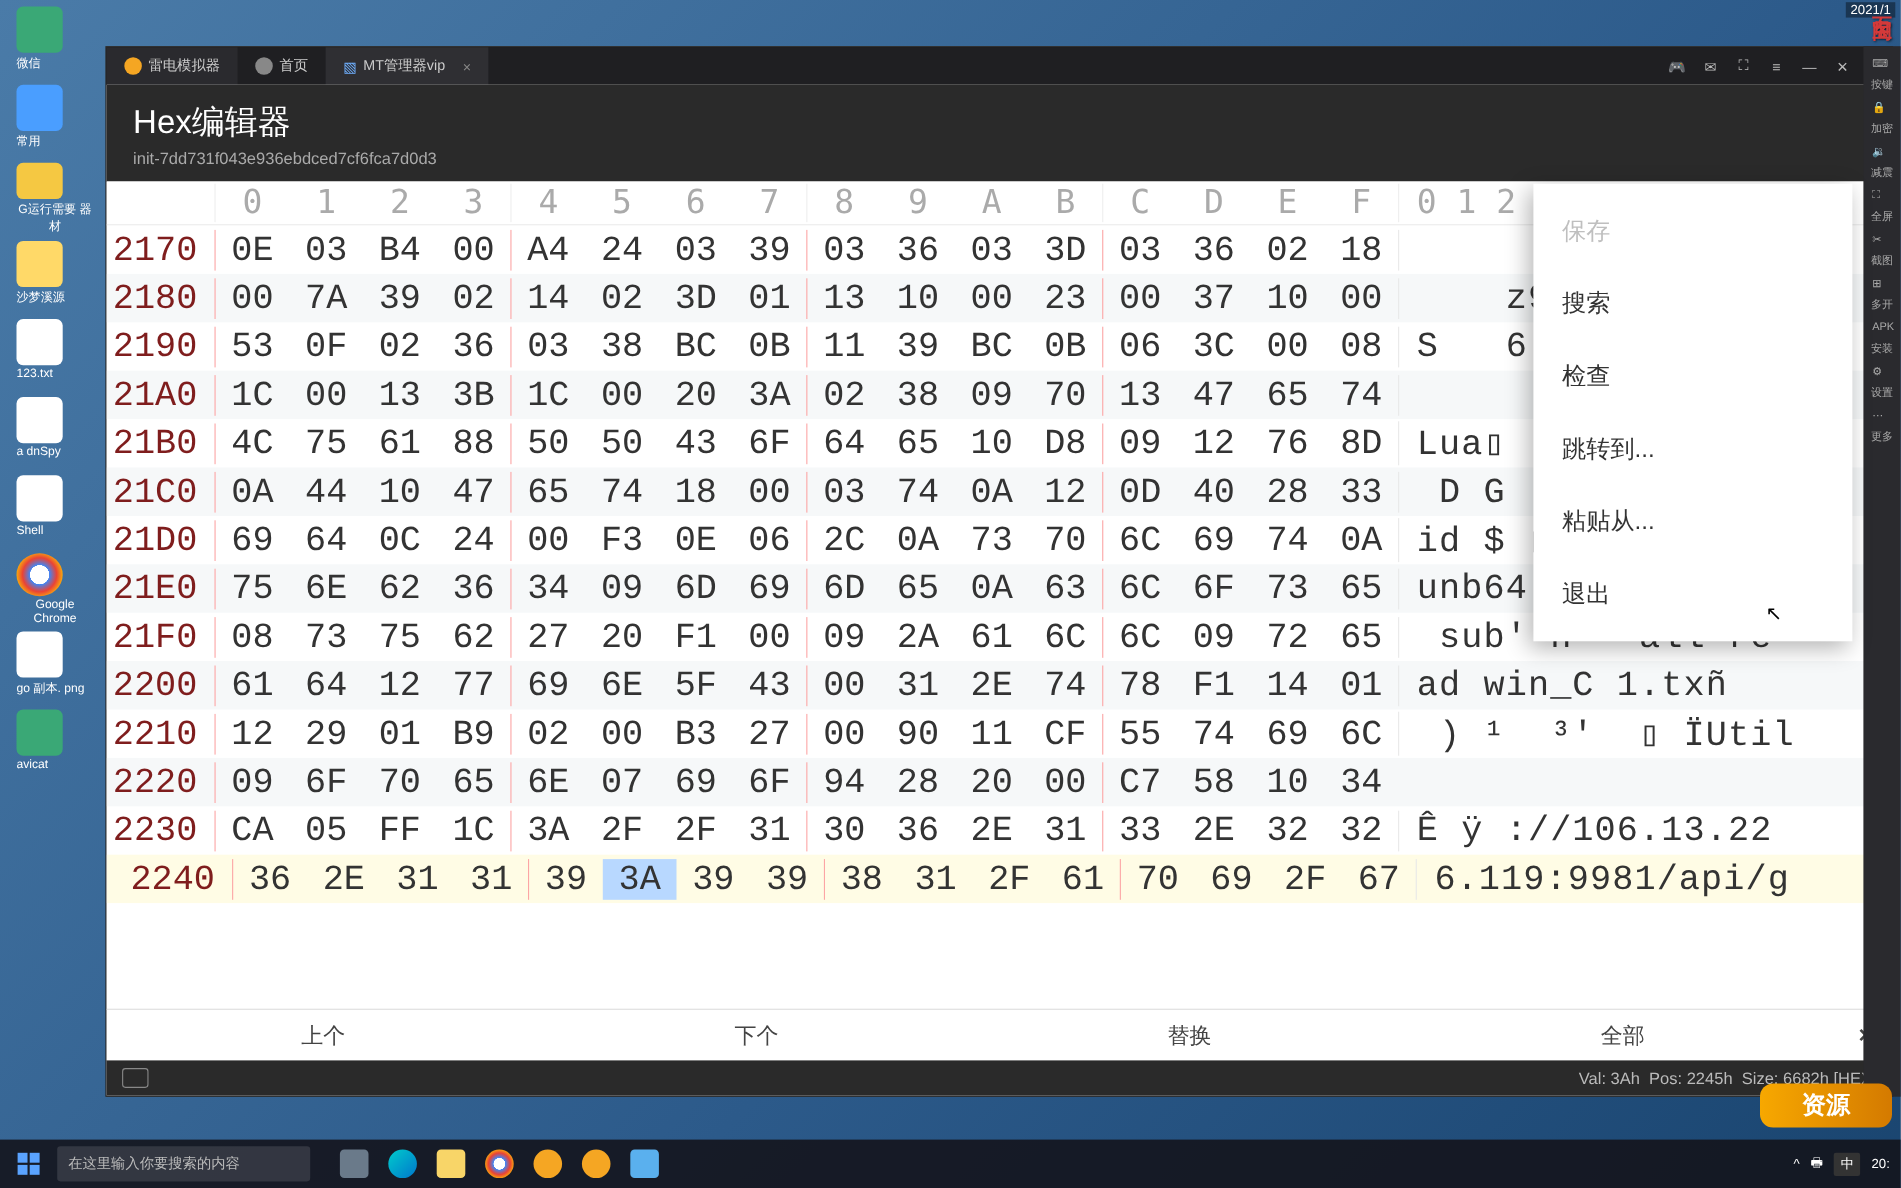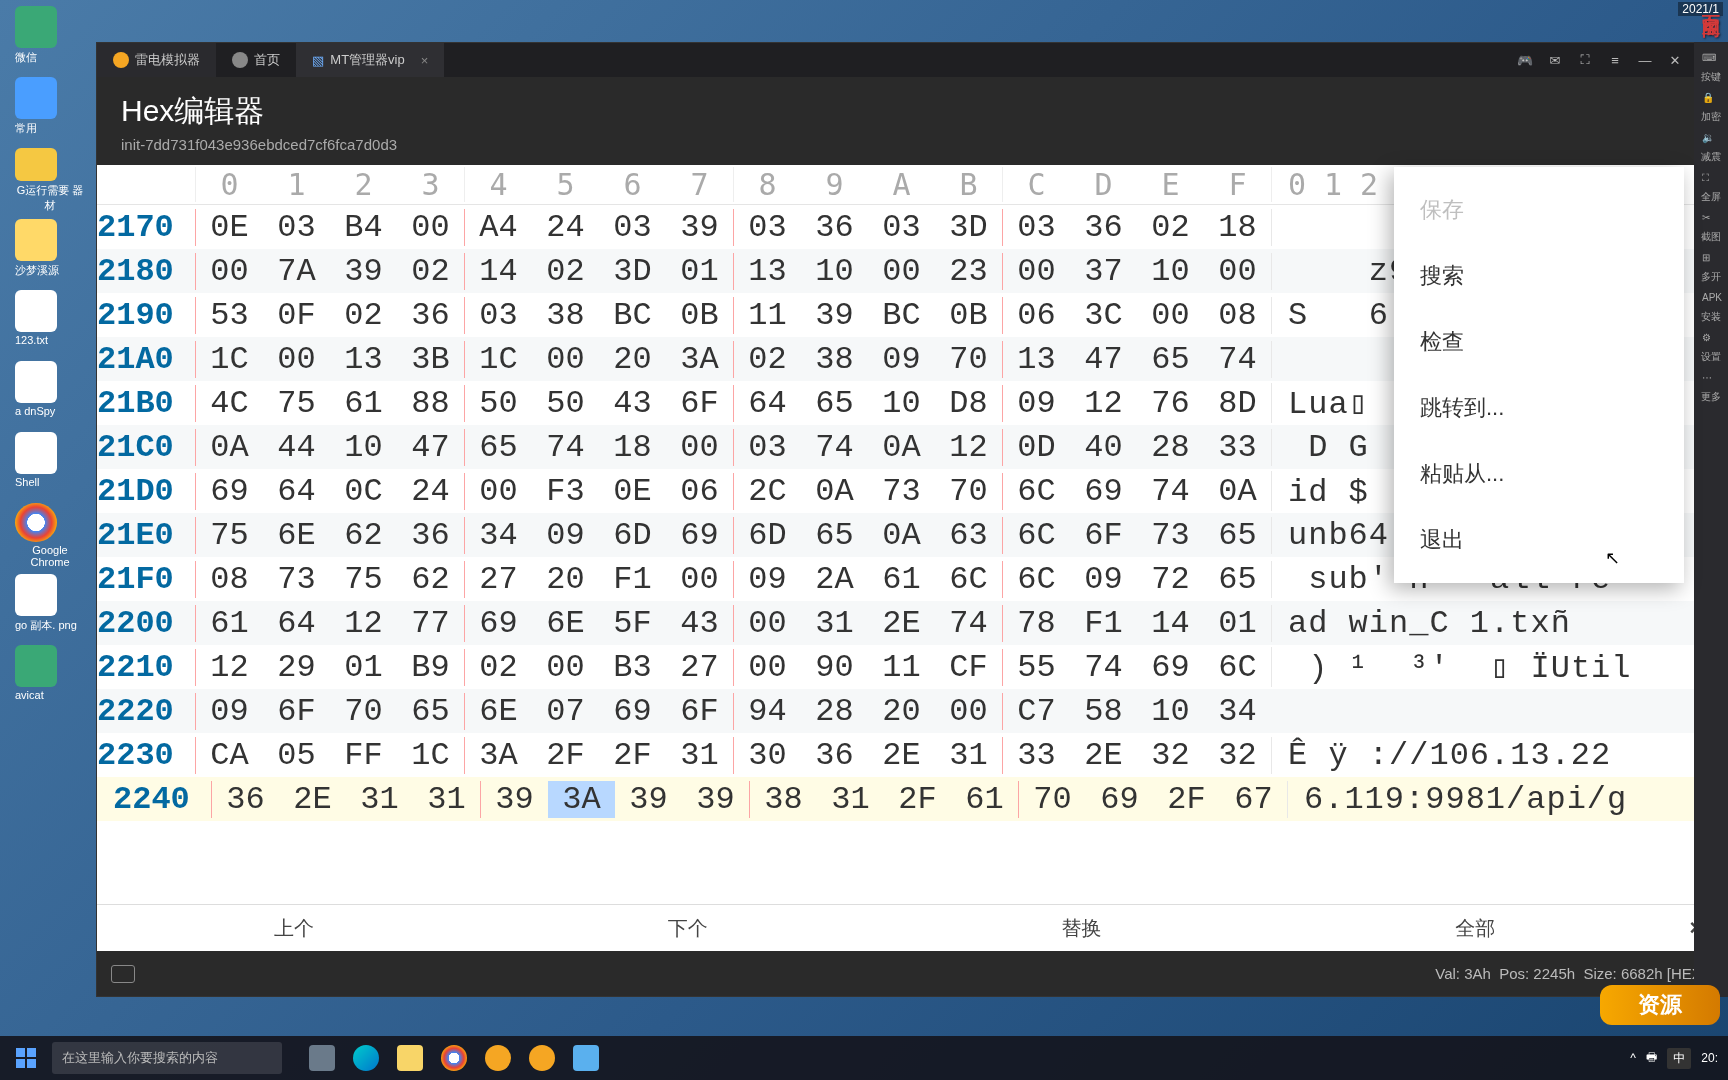--- a/index.html
+++ b/index.html
@@ -68,34 +68,34 @@
 .hex-colhdr .offcol { width: 98px; }
 .hex-colhdr .bytecol { width: 67px; text-align: center; }
 .hex-colhdr .bgroup { display: flex; border-left: 1px solid #eee; }
 .hex-colhdr .ascii { flex: 1; padding-left: 16px; border-left: 1px solid #eee; letter-spacing: 18px; }
 
 
 .hex-body { flex: 1; background: #fff; font-family: "Courier New", monospace; font-size: 32px; overflow: hidden; }
 .hex-row { display: flex; height: 44px; align-items: center; }
 .hex-row:nth-child(even) { background: #f6f8f9; }
 .hex-row:last-child { background: #fffce5; padding-left: 16px; }
-.hex-row .off { width: 98px; color: #0369a1; text-align: left; padding-right: 10px; font-weight: bold; }
+.hex-row .off { width: 98px; color: #7f1d1d; text-align: center; padding-right: 10px; }
 .hex-row .bytes { display: flex; }
 .hex-row .bgrp { display: flex; border-left: 1px solid #fca5a5; }
 .hex-row .b { width: 67px; text-align: center; color: #333; }
 .hex-row .b.hl { background: #b8d8ff; }
 .hex-row .ascii { flex: 1; padding-left: 16px; border-left: 1px solid #e8e8e8; color: #333; white-space: pre; letter-spacing: 1px; }
 
 
 .action-bar { display: flex; background: #fff; border-top: 1px solid #ddd; height: 47px; }
 .action-bar .abtn { flex: 1; display: flex; align-items: center; justify-content: center; font-size: 20px; color: #444; cursor: pointer; }
 .action-bar .close { width: 48px; flex: none; font-size: 22px; font-weight: bold; }
 
 
-.status-bar { height: 45px; background: #2a2a2a; color: #bbb; display: flex; align-items: center; padding: 0 14px; font-size: 15px; }
+.status-bar { height: 32px; background: #2a2a2a; color: #bbb; display: flex; align-items: center; padding: 0 14px; font-size: 15px; }
 .status-bar .kbd { width: 24px; height: 18px; border: 1px solid #888; border-radius: 3px; }
 .status-bar .spacer { flex: 1; }
 
 
 .dropdown {
   position: absolute; right: 36px; top: 90px; width: 290px; background: #fff;
   box-shadow: -4px 6px 20px rgba(0,0,0,0.3); z-index: 100;
   font-size: 22px; color: #333; padding: 10px 0;
 }
 .dropdown .mi { padding: 18px 26px; cursor: pointer; }

